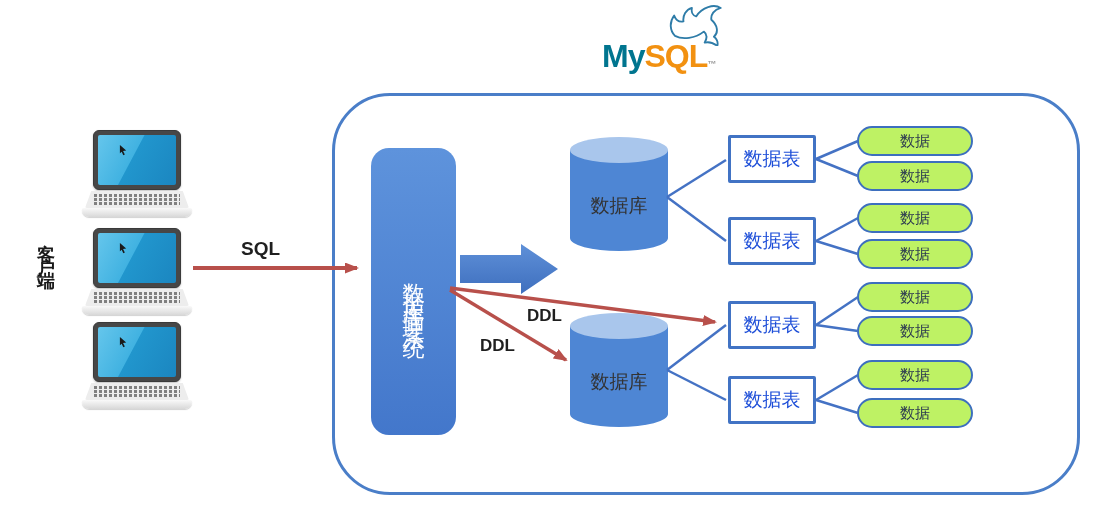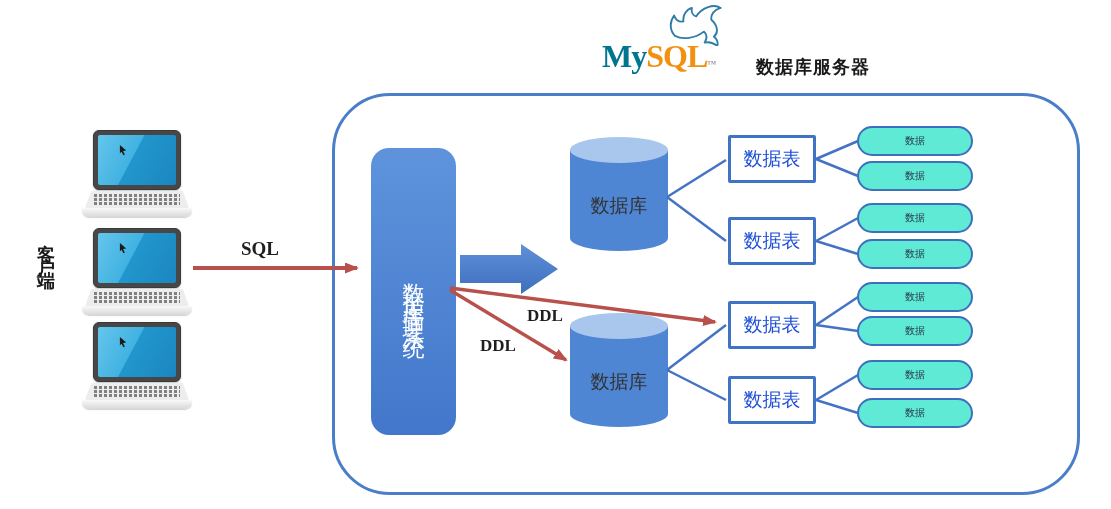--- a/index.html
+++ b/index.html
@@ -1,18 +1,18 @@
 <!DOCTYPE html>
 <html><head>
 <meta charset="utf-8">
 <style>
   html,body { margin:0; padding:0; background:#ffffff; }
   #stage {
     position:relative; width:1111px; height:509px; overflow:hidden;
-    background:#ffffff; font-family:Liberation Serif, serif;
+    background:#ffffff; font-family:Liberation Sans, sans-serif;
   }
   
   .server-box {
     position:absolute; left:332px; top:93px; width:748px; height:402px;
     border:3px solid #4A7EC8; border-radius:58px; box-sizing:border-box; z-index:1;
   }
   
   .logo { position:absolute; left:596px; top:0; width:160px; height:82px; z-index:2; }
   .dolphin { position:absolute; left:64px; top:2px; width:74px; height:44px; }
   .wordmark { position:absolute; left:6px; top:38px; font-size:32px; font-weight:bold; letter-spacing:-1px; white-space:nowrap; }
@@ -68,22 +68,22 @@
   .cyl-label  { position:absolute; left:0; right:0; top:56px; text-align:center; font-size:19px; color:#333333; }
   
   .tbl {
     position:absolute; left:728px; width:88px; height:48px; z-index:2;
     background:#ffffff; border:3px solid #4173C4; border-radius:2px; box-sizing:border-box;
     display:flex; align-items:center; justify-content:center; font-size:19px; color:#1d4ed8;
   }
   
   .oval {
     position:absolute; left:857px; width:116px; height:30px; z-index:2;
-    background:#5eead4; border:2px solid #3D6FBE; border-radius:16px; box-sizing:border-box;
-    display:flex; align-items:center; justify-content:center; font-size:10px; color:#2c3a50;
+    background:#bef264; border:2px solid #3D6FBE; border-radius:16px; box-sizing:border-box;
+    display:flex; align-items:center; justify-content:center; font-size:15px; color:#2c3a50;
   }
   
   .flow-lbl { position:absolute; font-weight:bold; color:#1f1f1f; z-index:6; }
   .lbl-sql  { left:241px; top:238px; font-size:19px; }
   .lbl-ddl1 { left:527px; top:306px; font-size:17px; }
   .lbl-ddl2 { left:480px; top:336px; font-size:17px; }
   
   .overlay { position:absolute; left:0; top:0; width:1111px; height:509px; z-index:5; pointer-events:none; }
 </style>
 </head>
@@ -97,21 +97,20 @@
     <svg class="dolphin" viewBox="0 0 72 52">
       <path d="M10,40 C4,34 3,24 9,16 C11,21 15,24 20,23 C19,16 23,9 30,7
                C29,12 31,16 35,17 C42,6 56,2 64,7 C56,9 52,15 53,21
                C60,27 62,36 56,41 C60,44 61,48 60,52 C55,48 49,47 45,48
                C48,43 48,38 44,35 C34,43 19,45 10,40 Z" fill="none" stroke="#2E7CA8" stroke-width="2.2" stroke-linejoin="round"></path>
     </svg>
     <div class="wordmark">
       <span class="wm-my">My</span><span class="wm-sql">SQL</span><span class="wm-tm">™</span>
     </div>
   </div>
-  <div class="server-label">数据库服务器</div>
 
   <div class="client-label">客户端</div>
 
   <div class="laptop" style="top:130px;">
     <div class="lt-screen">
       <div class="lt-display">
         <svg class="lt-cursor" viewBox="0 0 10 12">
             <path d="M1,0 L8,6 L4.5,6.6 L6.5,10.5 L4.8,11.3 L3,7.4 L1,9 Z" fill="#1a1a1a"></path>
           </svg>
       </div>

